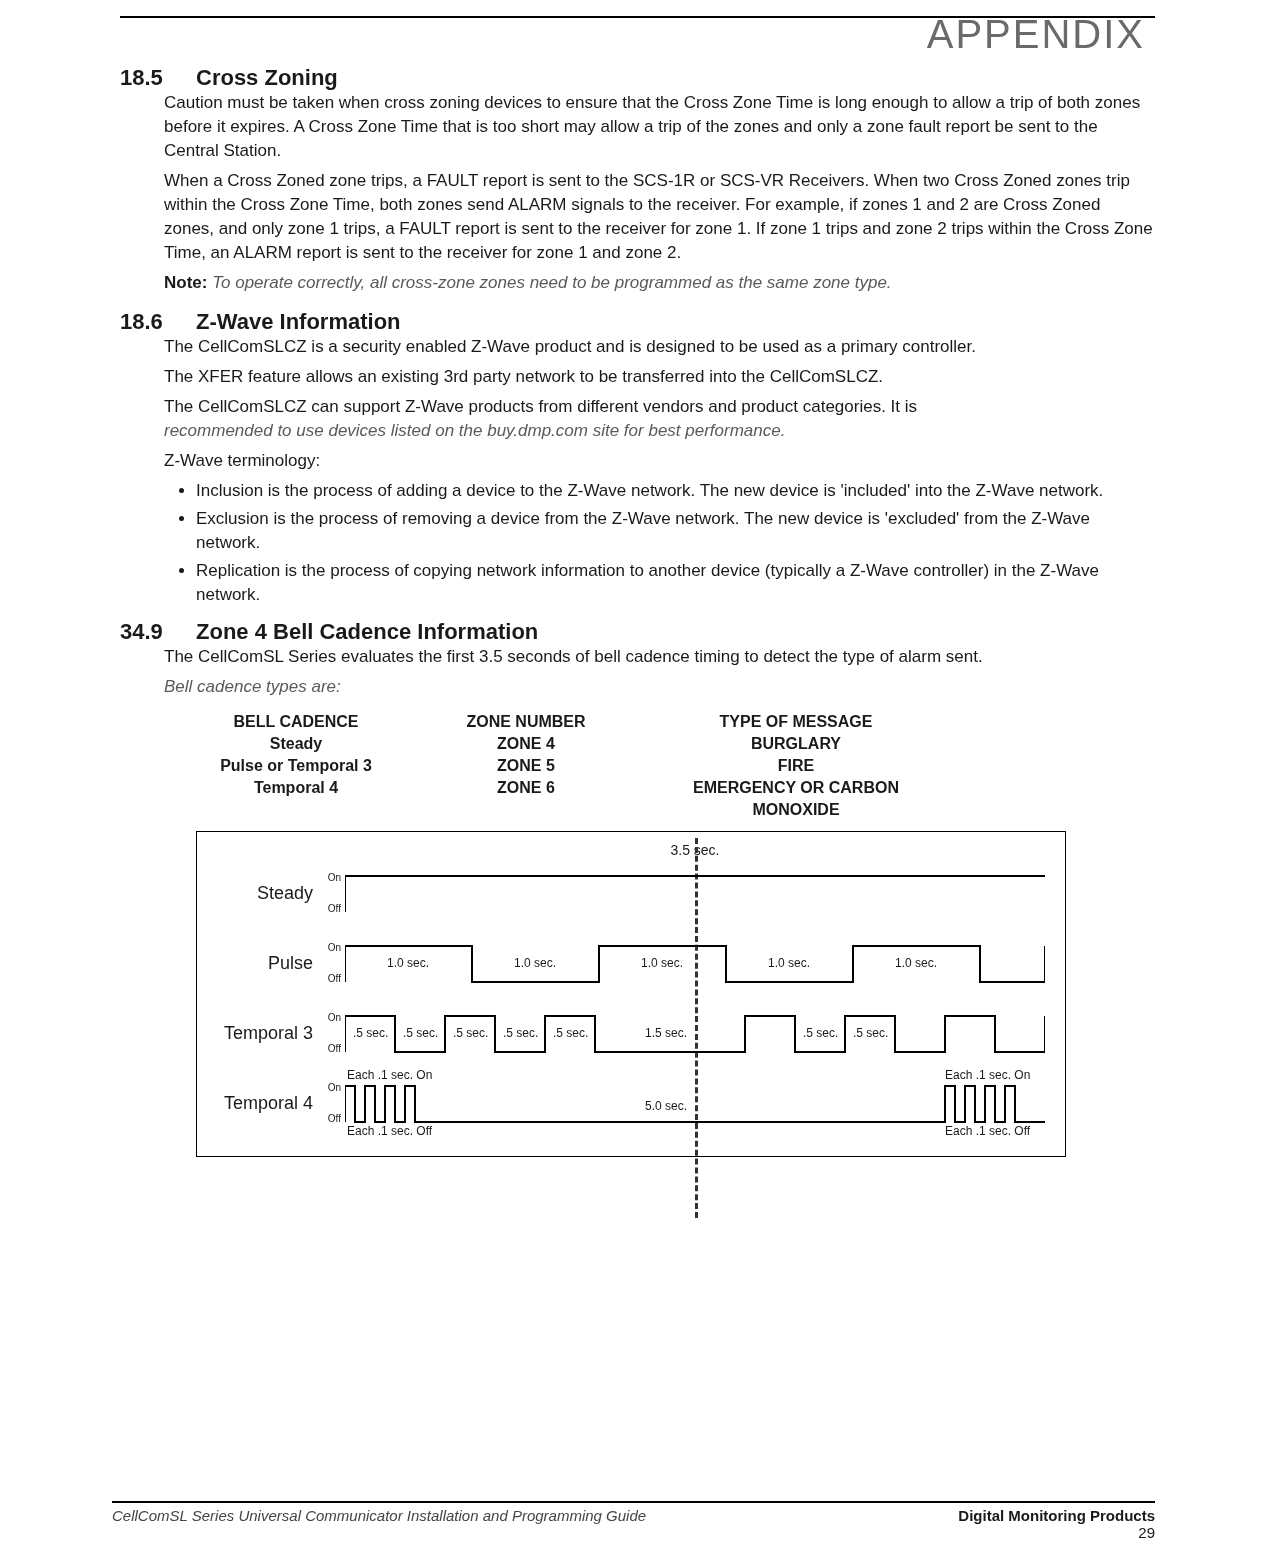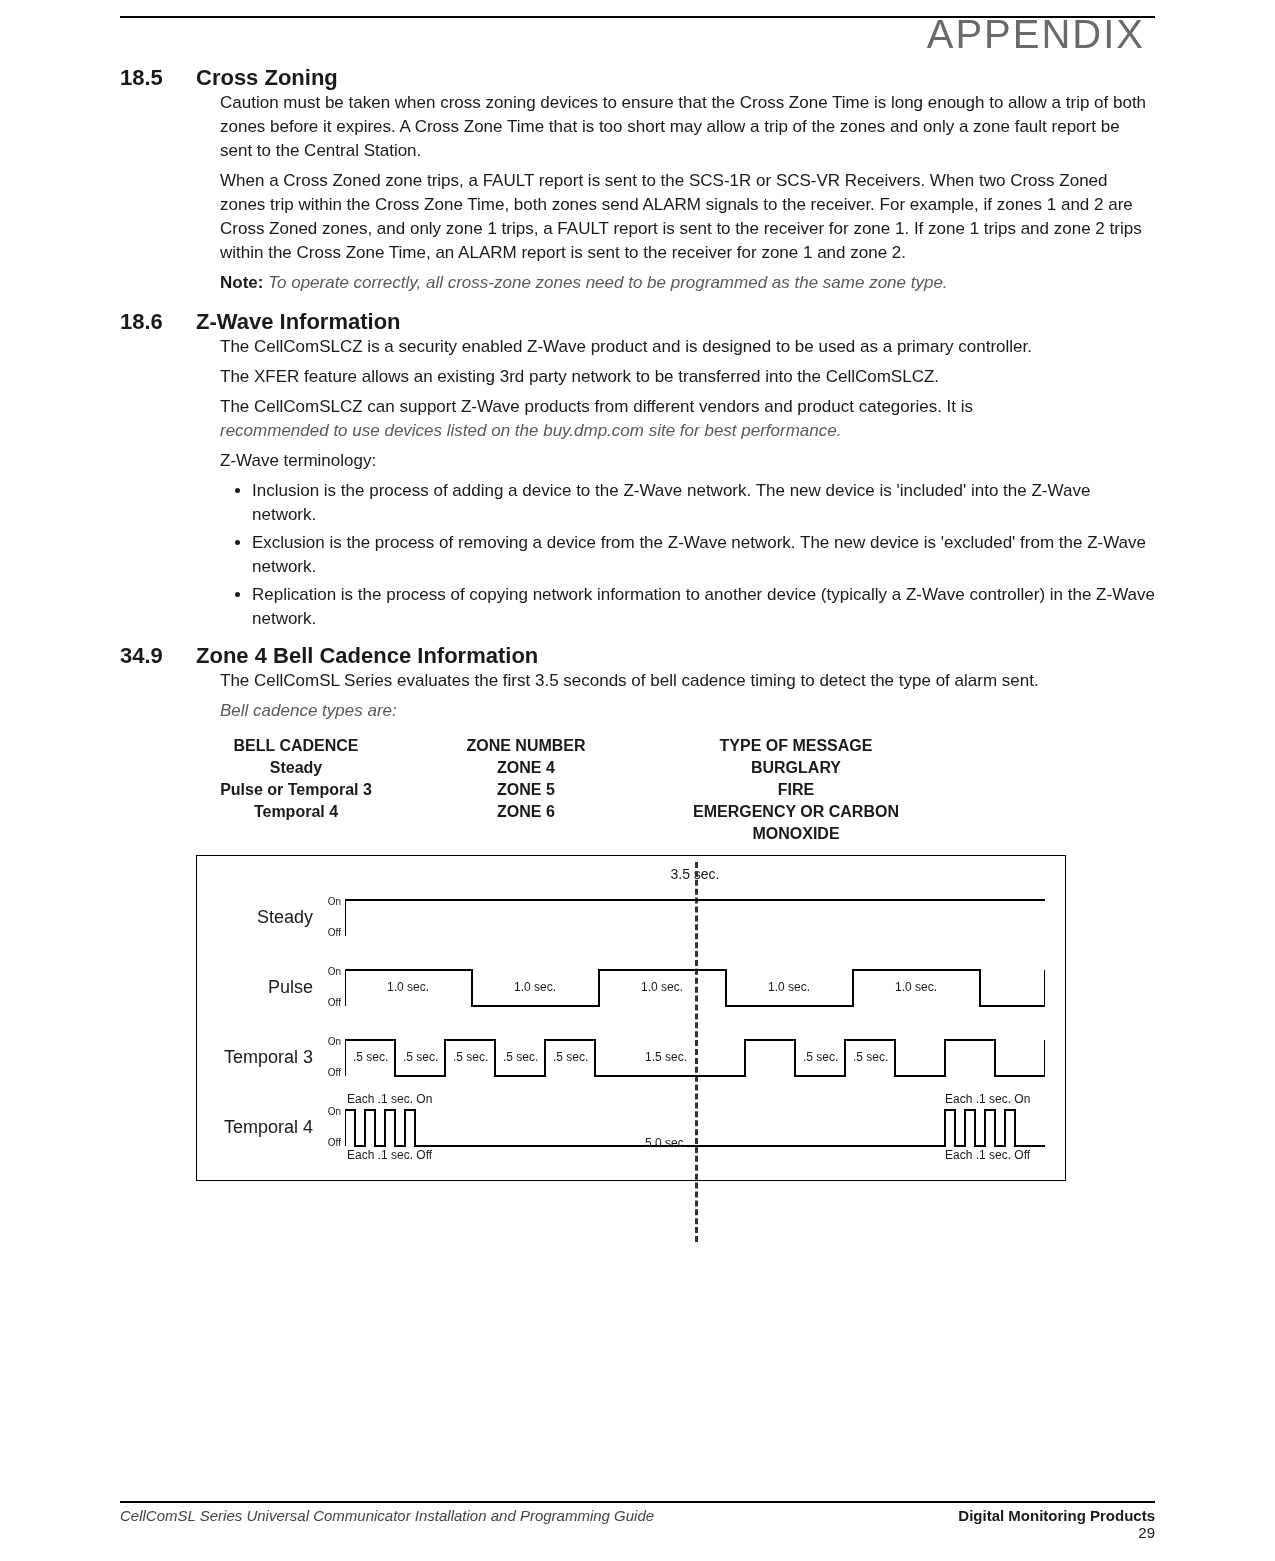--- a/index.html
+++ b/index.html
@@ -41,21 +41,21 @@
     font-size: 22px;
     line-height: 26px;
   }
   .sec-title {
     font-weight: 700;
     font-size: 22px;
     line-height: 26px;
     margin-left: 76px;
   }
   .sec-body {
-    margin-left: 100px;
+    margin-left: 44px;
     font-size: 17px;
     line-height: 24px;
   }
   .sec-body p { margin: 0 0 6px 0; }
   .note-label { font-weight: 700; }
   .note-text { font-style: italic; color: #5a5a5a; }
   ul.bullets {
     margin: 2px 0 2px 14px;
     padding-left: 18px;
   }
@@ -136,21 +136,21 @@
   .figure-inner { position: relative; }
 
   .ann {
     font-size: 12px;
     position: absolute;
     white-space: nowrap;
   }
 
   .footer {
     position: absolute;
-    left: 120px;
+    left: 112px;
     right: 120px;
     bottom: 36px;
   }
   .footer-rule { border-top: 2px solid #000; }
   .footer-row {
     display: flex;
     justify-content: space-between;
     font-size: 15px;
     margin-top: 4px;
   }
@@ -293,21 +293,21 @@
       <div class="onoff">
         <span>On</span>
         <span>Off</span>
       </div>
       <div class="wave-area" style="position:relative">
         <svg width="700" height="42">
           <polyline points="0,40 0,4 10,4 10,40 20,40 20,4 30,4 30,40 40,40 40,4 50,4 50,40 60,40 60,4 70,4 70,40 600,40 600,4 610,4 610,40 620,40 620,4 630,4 630,40 640,40 640,4 650,4 650,40 660,40 660,4 670,4 670,40 700,40" fill="none" stroke="#000" stroke-width="2"></polyline>
         </svg>
         <span class="ann" style="left:2px;top:-14px">Each .1 sec. On</span>
         <span class="ann" style="left:2px;top:42px">Each .1 sec. Off</span>
-        <span class="ann" style="left:300px;top:30px">5.0 sec.</span>
+        <span class="ann" style="left:300px;top:17px">5.0 sec.</span>
         <span class="ann" style="left:600px;top:-14px">Each .1 sec. On</span>
         <span class="ann" style="left:600px;top:42px">Each .1 sec. Off</span>
       </div>
     </div>
 
   </div>
 </div>
 
 <div class="footer">
   <div class="footer-rule"></div>

